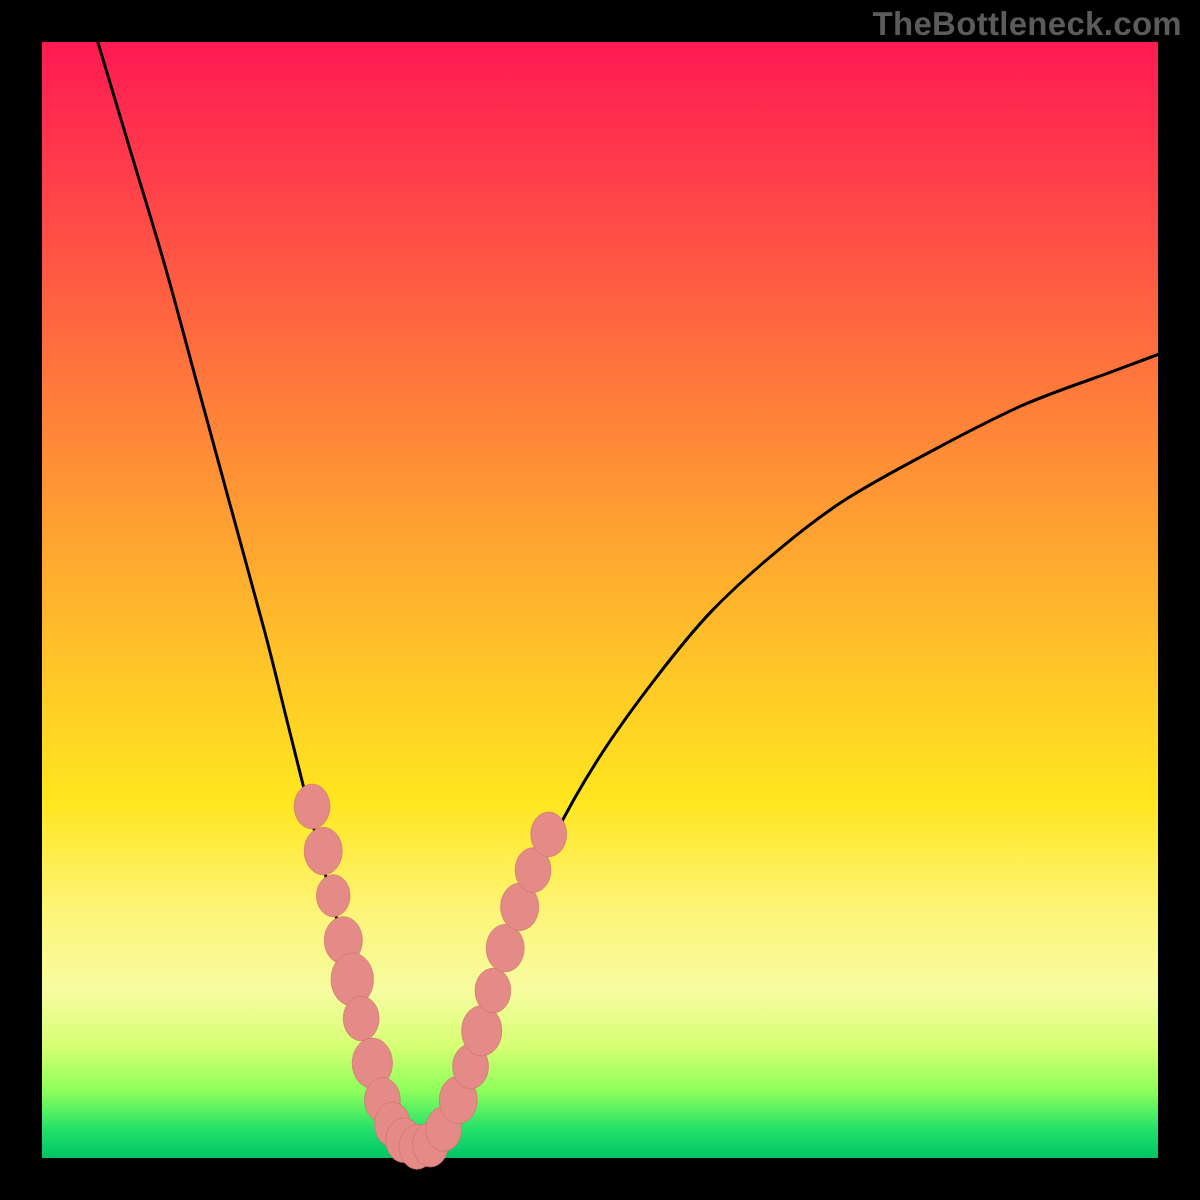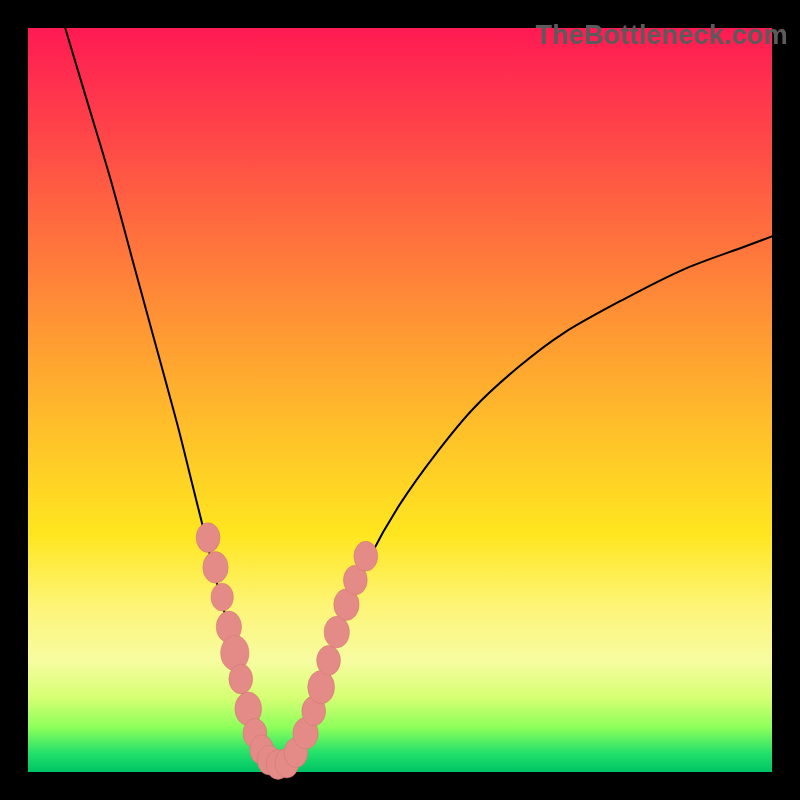--- a/index.html
+++ b/index.html
@@ -35,24 +35,24 @@
       #fdf579 78%,
       #f7fca0 85%,
       #d6ff73 90%,
       #8dff5a 94%,
       #22e06b 97.5%,
       #00c464 100%
     );
   }
   .watermark {
     position: absolute;
-    top: 20px;
+    top: 3px;
     right: 12px;
     font-family: Arial, Helvetica, sans-serif;
-    font-size: 27px;
+    font-size: 22px;
     font-weight: 600;
     color: #5b5b5b;
     letter-spacing: 0.2px;
     user-select: none;
   }
   svg.curve {
     position: absolute;
     left: 0;
     top: 0;
     width: 744px;

